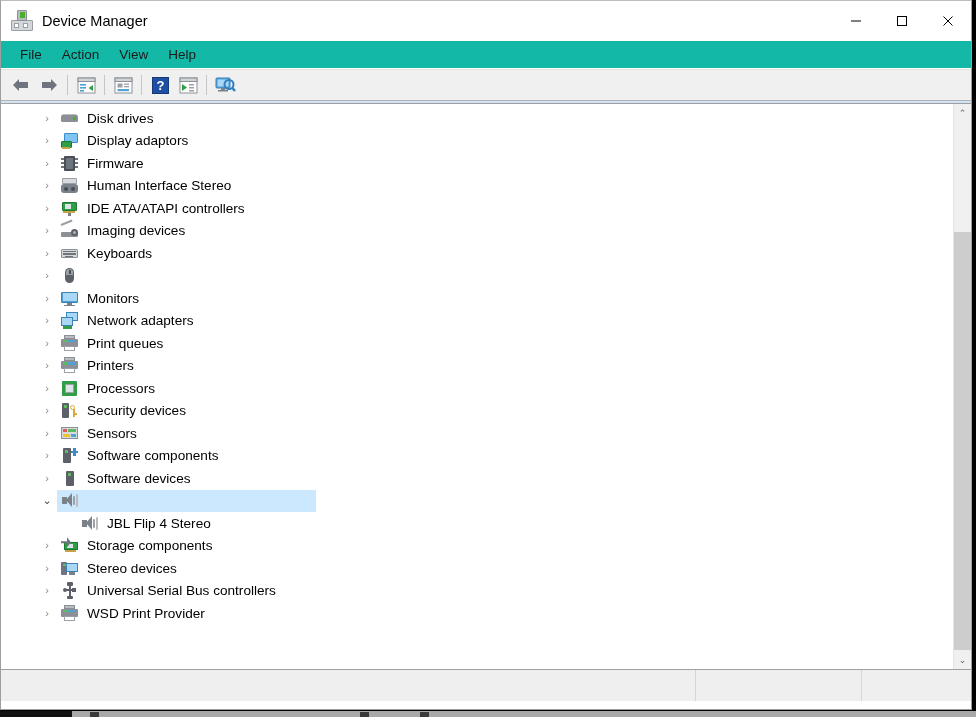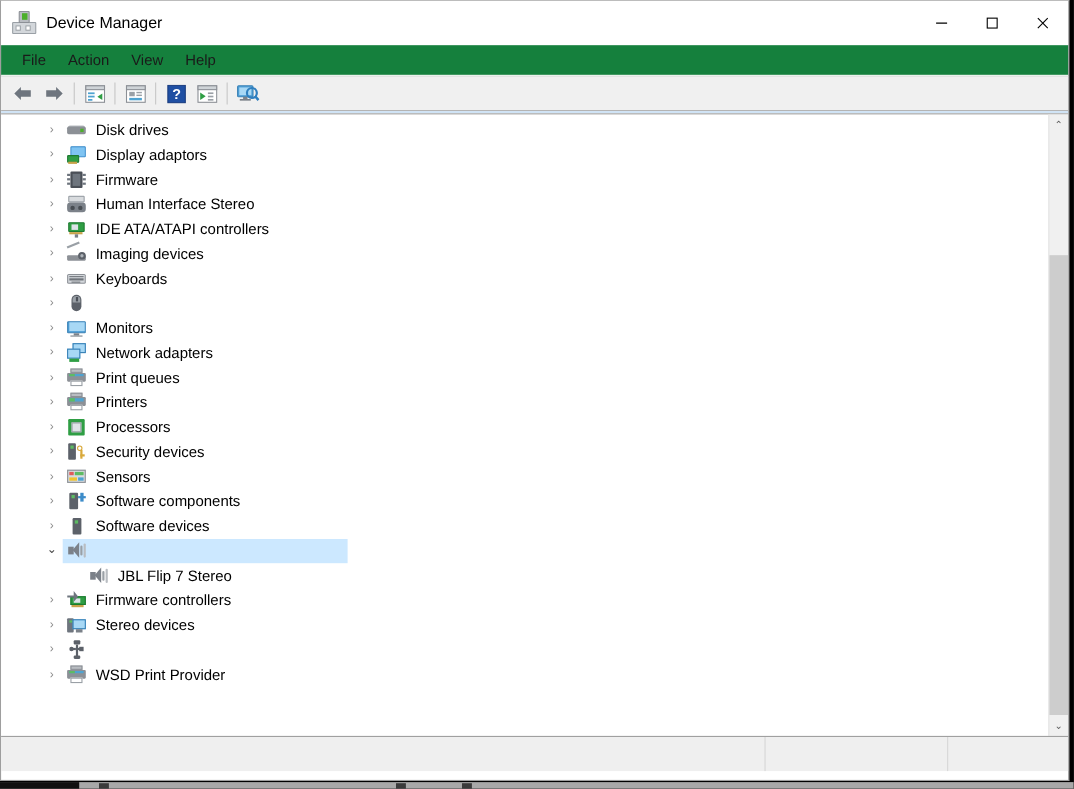--- a/index.html
+++ b/index.html
@@ -68,21 +68,21 @@
   }
   .win-btn {
     width: 46px; height: 40px;
     display: flex; align-items: center; justify-content: center;
   }
   .win-btn svg { display: block; }
 
   
   .menubar {
     height: 27px;
-    background: #15803d;
+    background: #14b8a6;
     display: flex;
     align-items: center;
     padding-left: 10px;
     border-bottom: 1px solid #ffffff;
   }
   .menu-item {
     font-size: 13.5px;
     color: #1a1a1a;
     padding: 3px 9px;
     margin-right: 2px;
@@ -658,32 +658,32 @@
 
 
         <div class="node child">
           <div class="chevron blank"></div>
           <div class="node-icon i-spk">
             <span class="ic box"></span>
               <span class="ic cone"></span>
               <span class="ic w1"></span>
               <span class="ic w2"></span>
           </div>
-          <div class="node-label">JBL Flip 7 Stereo</div>
+          <div class="node-label">JBL Flip 4 Stereo</div>
         </div>
 
         <div class="node">
           <div class="chevron">›</div>
           <div class="node-icon i-stor">
             <span class="ic card"></span>
               <span class="ic chip"></span>
               <span class="ic pin"></span>
               <span class="ic arrow"></span>
           </div>
-          <div class="node-label">Firmware controllers</div>
+          <div class="node-label">Storage components</div>
         </div>
 
         <div class="node">
           <div class="chevron">›</div>
           <div class="node-icon i-sys">
             <span class="ic tower"></span>
               <span class="ic led"></span>
               <span class="ic scr"></span>
               <span class="ic scin"></span>
               <span class="ic base"></span>
@@ -695,20 +695,21 @@
           <div class="chevron">›</div>
           <div class="node-icon i-usb">
             <span class="ic stem"></span>
               <span class="ic head"></span>
               <span class="ic bl"></span>
               <span class="ic br"></span>
             <span class="ic dl"></span>
               <span class="ic dr"></span>
               <span class="ic foot"></span>
           </div>
+          <div class="node-label">Universal Serial Bus controllers</div>
         </div>
 
         <div class="node">
           <div class="chevron">›</div>
           <div class="node-icon i-print">
             <span class="ic top"></span>
               <span class="ic body"></span>
               <span class="ic strip"></span>
               <span class="ic strip2"></span>
               <span class="ic paper"></span>

